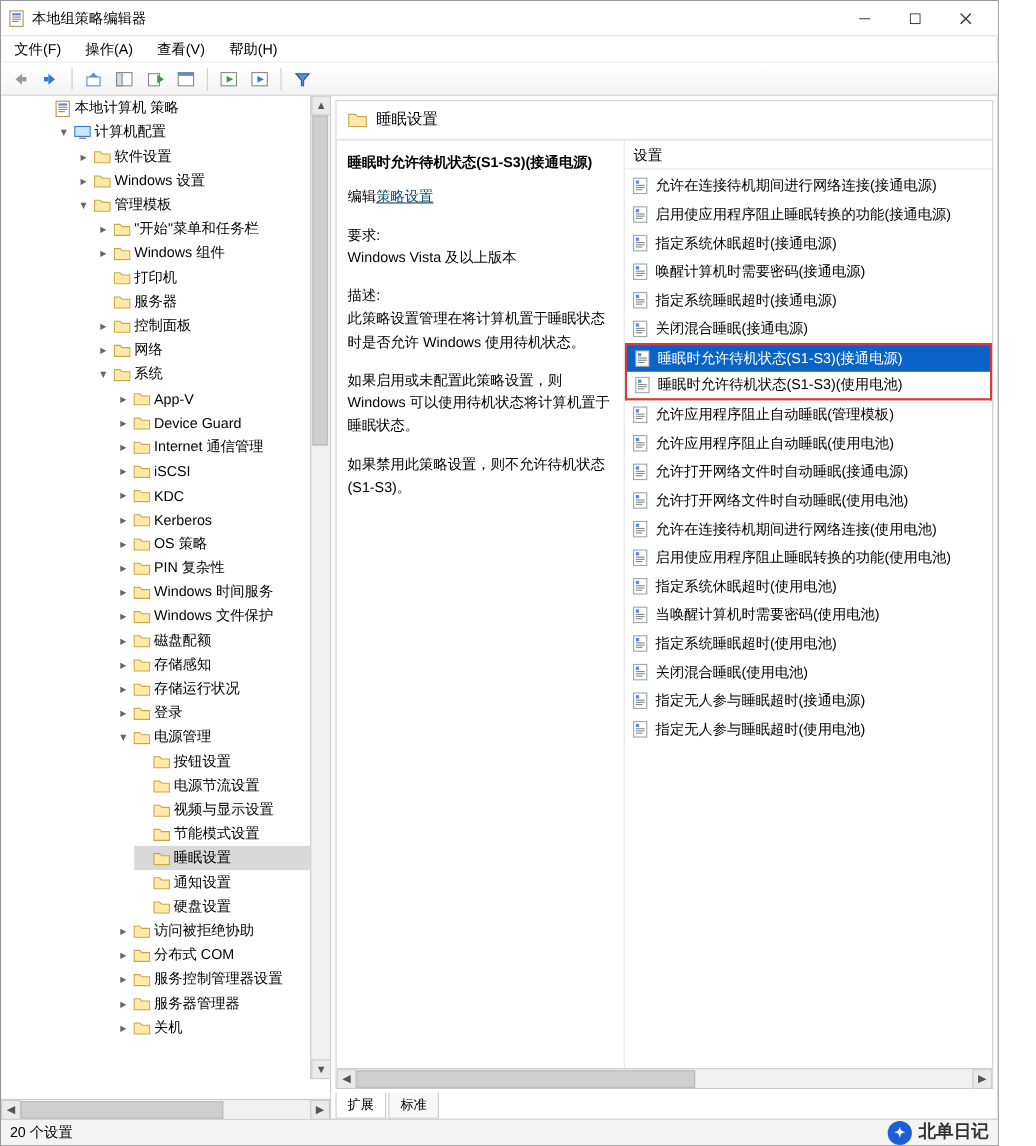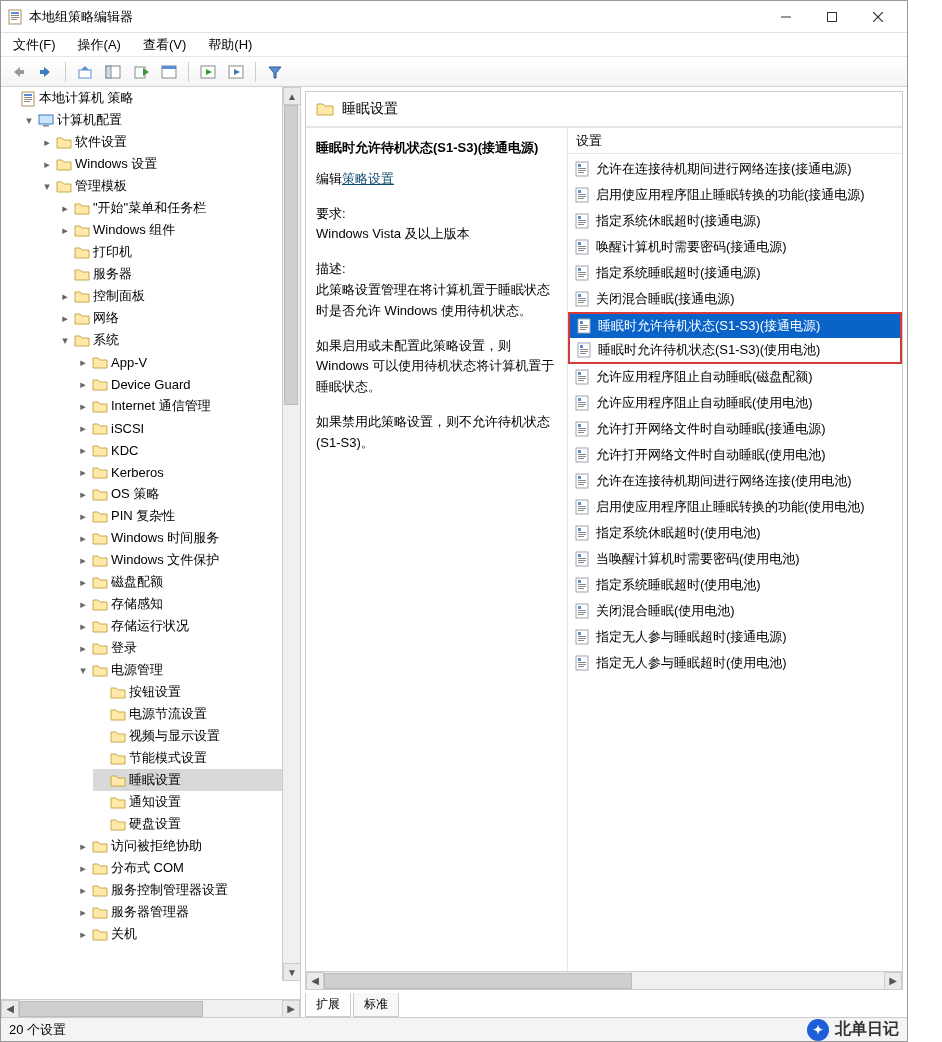--- a/index.html
+++ b/index.html
@@ -46,21 +46,21 @@
   .sb-thumb { position: absolute; height: 16px; top: 1px; background: #cfcfcf; border: 1px solid #bbb; }
   .tabs { display: flex; gap: 2px; padding: 0 4px; margin-top: -1px; }
   .tab { border: 1px solid #ccc; border-top: none; padding: 3px 10px; font-size: 12px; background: #f8f8f8; }
   .tab.active { background: #fff; }
   .statusbar { height: 24px; border-top: 1px solid #ccc; display: flex; align-items: center; padding: 0 8px; font-size: 13px; background: #f4f4f4; justify-content: space-between; }
   .watermark { display: flex; align-items: center; gap: 6px; font-size: 16px; font-weight: bold; color: #333; }
   .watermark-logo { width: 22px; height: 22px; background: #1e5fd9; border-radius: 50%; display: flex; align-items: center; justify-content: center; color: #fff; font-size: 12px; }
   .tree-scroll-h { height: 18px; border-top: 1px solid #ccc; background: #f0f0f0; display: flex; align-items: center; }
   .tree-scroll-v { position: absolute; right: 0; top: 0; bottom: 18px; width: 18px; background: #f0f0f0; display: flex; flex-direction: column; border-left: 1px solid #ccc; }
   .tree-wrap { position: relative; width: 300px; border-right: 1px solid #ccc; display: flex; flex-direction: column; }
-  .tree-inner { flex: 1; overflow: hidden; position: relative; }
+  .tree-inner { flex: 1; overflow: hidden; position: relative; padding-left: 29px; }
   svg { display: block; }
 </style>
 </head>
 <body>
 
 <div class="window">
 
   <div class="titlebar">
     <span class="app-icon">
       <svg width="16" height="16">
@@ -750,21 +750,21 @@
                 <div class="list-item">
                   <span class="item-icon">
                     <svg width="16" height="16">
                       <rect x="2" y="1" width="12" height="14" fill="#fff" stroke="#9aa5b0"></rect>
                       <rect x="4" y="3" width="3" height="3" fill="#5a8dd6"></rect>
                       <rect x="4" y="7" width="8" height="1" fill="#888"></rect>
                       <rect x="4" y="9" width="8" height="1" fill="#888"></rect>
                       <rect x="4" y="11" width="6" height="1" fill="#888"></rect>
                     </svg>
                   </span>
-                  <span>允许应用程序阻止自动睡眠(磁盘配额)</span>
+                  <span>允许应用程序阻止自动睡眠(管理模板)</span>
                 </div>
                 <div class="list-item">
                   <span class="item-icon">
                     <svg width="16" height="16">
                       <rect x="2" y="1" width="12" height="14" fill="#fff" stroke="#9aa5b0"></rect>
                       <rect x="4" y="3" width="3" height="3" fill="#5a8dd6"></rect>
                       <rect x="4" y="7" width="8" height="1" fill="#888"></rect>
                       <rect x="4" y="9" width="8" height="1" fill="#888"></rect>
                       <rect x="4" y="11" width="6" height="1" fill="#888"></rect>
                     </svg>

